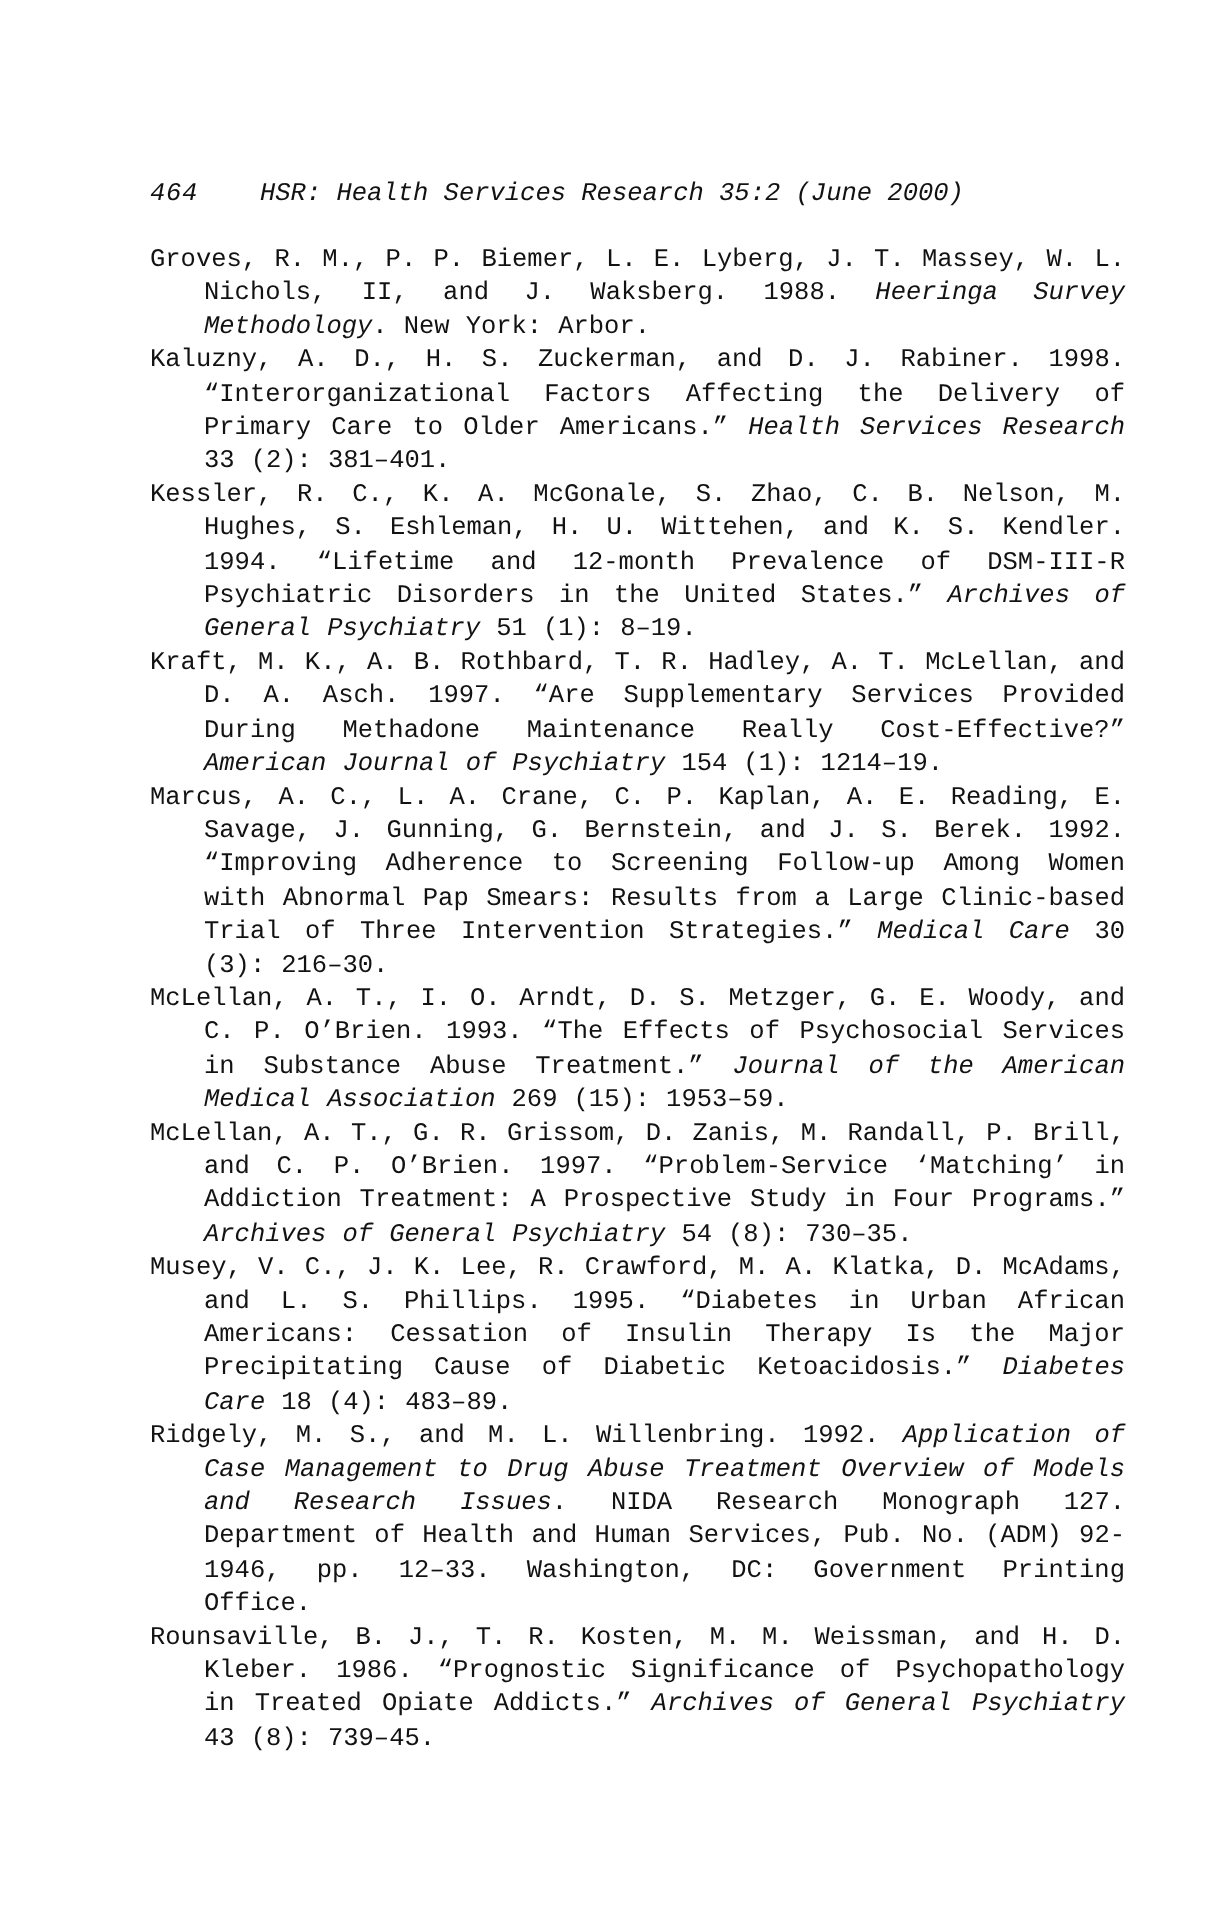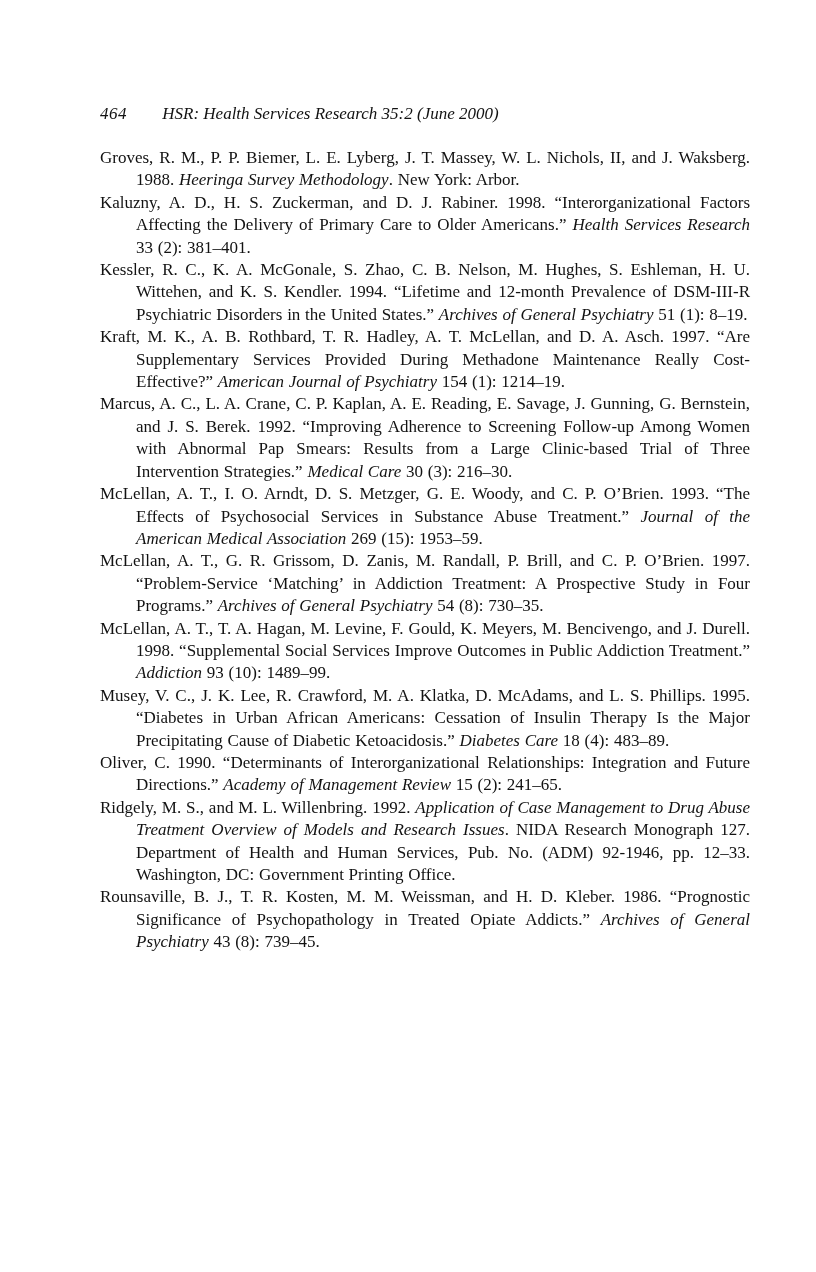--- a/index.html
+++ b/index.html
@@ -13,22 +13,23 @@
     height: 1272px;
     background: #ffffff;
     overflow: hidden;
     font-family: "Liberation Serif", "DejaVu Serif", serif;
     color: #121212;
     -webkit-font-smoothing: antialiased;
   }
   .content {
     position: absolute;
     left: 100px;
-    top: 104px;
+    top: 120px;
     width: 650px;
+    font-family: Liberation Mono, monospace;
   }
   .running-header {
     font-style: italic;
     font-size: 17px;
     line-height: 20px;
     white-space: nowrap;
     margin: 0 0 23px 0;
   }
   .running-header .pagenum {
     display: inline-block;
@@ -61,20 +62,18 @@
       <span class="journal-line">HSR: Health Services Research 35:2 (June 2000)</span>
     </div>
     <div class="refs">
         <p class="ref"><span>Groves, R. M., P. P. Biemer, L. E. Lyberg, J. T. Massey, W. L. Nichols, II, and J. Waksberg. 1988. </span><span class="it">Heeringa Survey Methodology</span><span>. New York: Arbor.</span></p>
         <p class="ref"><span>Kaluzny, A. D., H. S. Zuckerman, and D. J. Rabiner. 1998. “Interorganizational Factors Affecting the Delivery of Primary Care to Older Americans.” </span><span class="it">Health Services Research</span><span> 33 (2): 381–401.</span></p>
         <p class="ref"><span>Kessler, R. C., K. A. McGonale, S. Zhao, C. B. Nelson, M. Hughes, S. Eshleman, H. U. Wittehen, and K. S. Kendler. 1994. “Lifetime and 12-month Prevalence of DSM-III-R Psychiatric Disorders in the United States.” </span><span class="it">Archives of General Psychiatry</span><span> 51 (1): 8–19.</span></p>
         <p class="ref"><span>Kraft, M. K., A. B. Rothbard, T. R. Hadley, A. T. McLellan, and D. A. Asch. 1997. “Are Supplementary Services Provided During Methadone Maintenance Really Cost-Effective?” </span><span class="it">American Journal of Psychiatry</span><span> 154 (1): 1214–19.</span></p>
         <p class="ref"><span>Marcus, A. C., L. A. Crane, C. P. Kaplan, A. E. Reading, E. Savage, J. Gunning, G. Bernstein, and J. S. Berek. 1992. “Improving Adherence to Screening Follow-up Among Women with Abnormal Pap Smears: Results from a Large Clinic-based Trial of Three Intervention Strategies.” </span><span class="it">Medical Care</span><span> 30 (3): 216–30.</span></p>
         <p class="ref"><span>McLellan, A. T., I. O. Arndt, D. S. Metzger, G. E. Woody, and C. P. O’Brien. 1993. “The Effects of Psychosocial Services in Substance Abuse Treatment.” </span><span class="it">Journal of the American Medical Association</span><span> 269 (15): 1953–59.</span></p>
         <p class="ref"><span>McLellan, A. T., G. R. Grissom, D. Zanis, M. Randall, P. Brill, and C. P. O’Brien. 1997. “Problem-Service ‘Matching’ in Addiction Treatment: A Prospective Study in Four Programs.” </span><span class="it">Archives of General Psychiatry</span><span> 54 (8): 730–35.</span></p>
-        <p class="ref"><span>McLellan, A. T., T. A. Hagan, M. Levine, F. Gould, K. Meyers, M. Bencivengo, and J. Durell. 1998. “Supplemental Social Services Improve Outcomes in Public Addiction Treatment.” </span><span class="it">Addiction</span><span> 93 (10): 1489–99.</span></p>
         <p class="ref"><span>Musey, V. C., J. K. Lee, R. Crawford, M. A. Klatka, D. McAdams, and L. S. Phillips. 1995. “Diabetes in Urban African Americans: Cessation of Insulin Therapy Is the Major Precipitating Cause of Diabetic Ketoacidosis.” </span><span class="it">Diabetes Care</span><span> 18 (4): 483–89.</span></p>
-        <p class="ref"><span>Oliver, C. 1990. “Determinants of Interorganizational Relationships: Integration and Future Directions.” </span><span class="it">Academy of Management Review</span><span> 15 (2): 241–65.</span></p>
         <p class="ref"><span>Ridgely, M. S., and M. L. Willenbring. 1992. </span><span class="it">Application of Case Management to Drug Abuse Treatment Overview of Models and Research Issues</span><span>. NIDA Research Monograph 127. Department of Health and Human Services, Pub. No. (ADM) 92-1946, pp. 12–33. Washington, DC: Government Printing Office.</span></p>
         <p class="ref"><span>Rounsaville, B. J., T. R. Kosten, M. M. Weissman, and H. D. Kleber. 1986. “Prognostic Significance of Psychopathology in Treated Opiate Addicts.” </span><span class="it">Archives of General Psychiatry</span><span> 43 (8): 739–45.</span></p>
       </div>
   </div>
 </div>
 
 </body></html>

